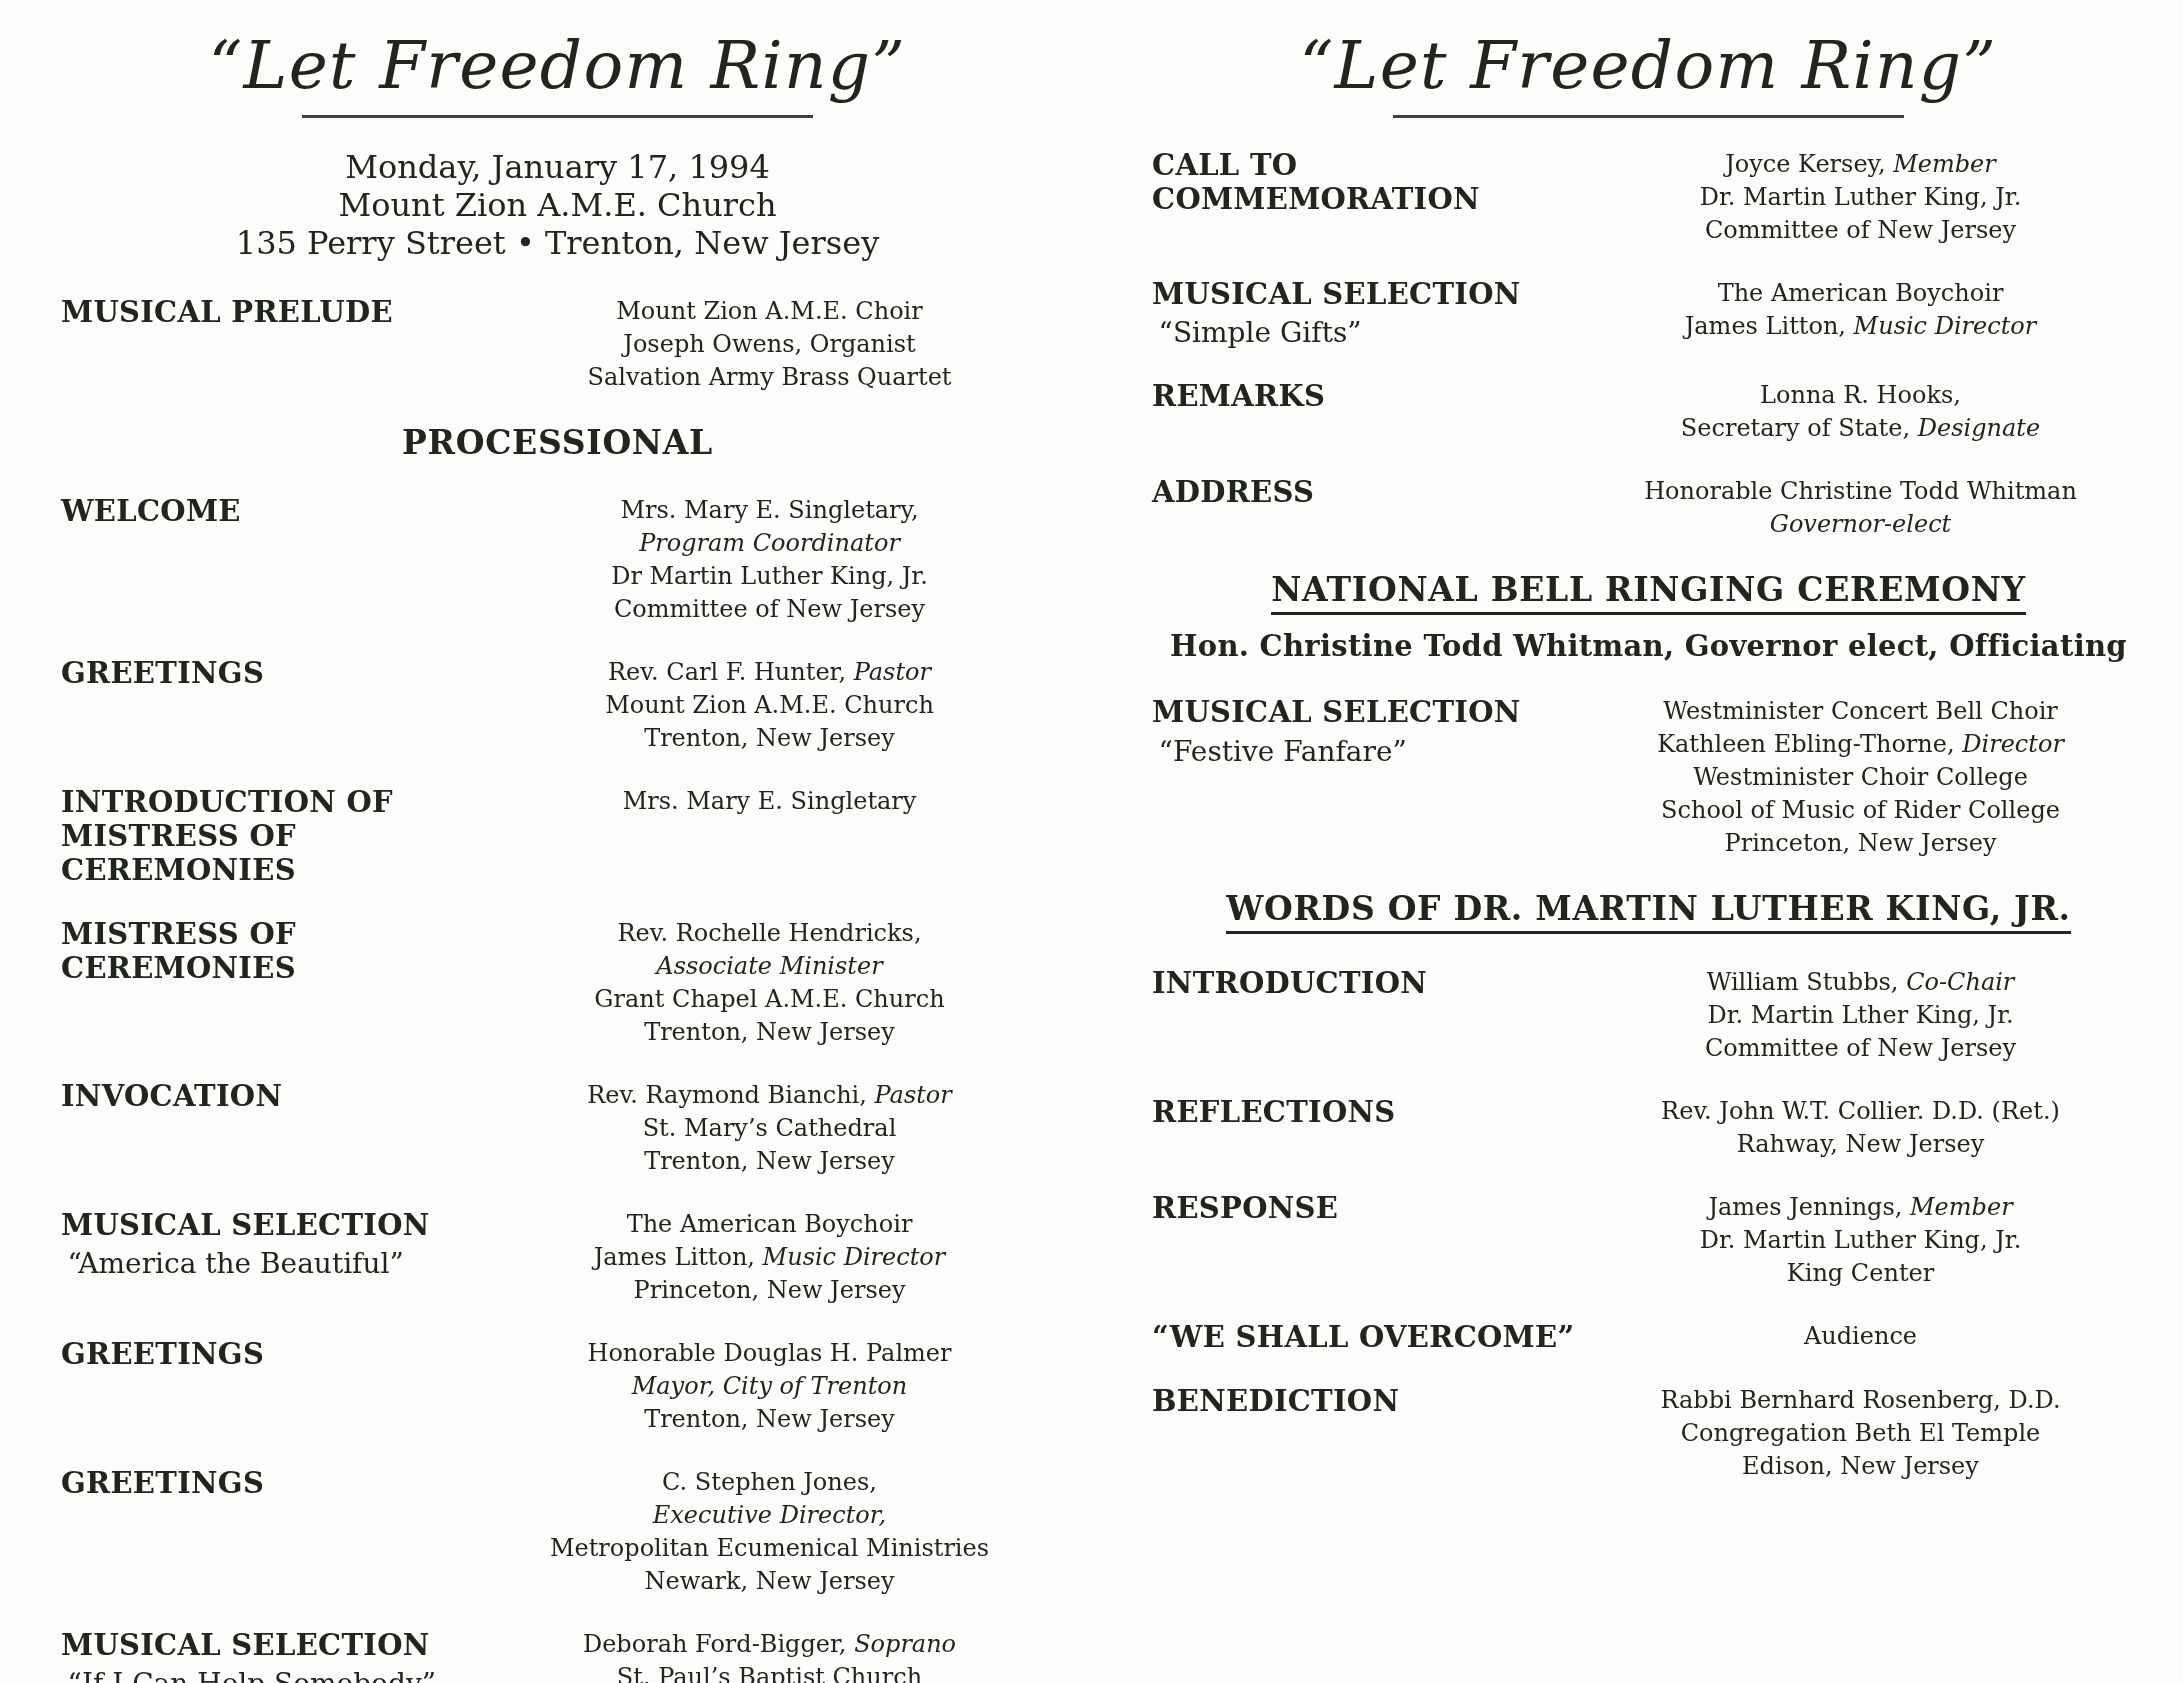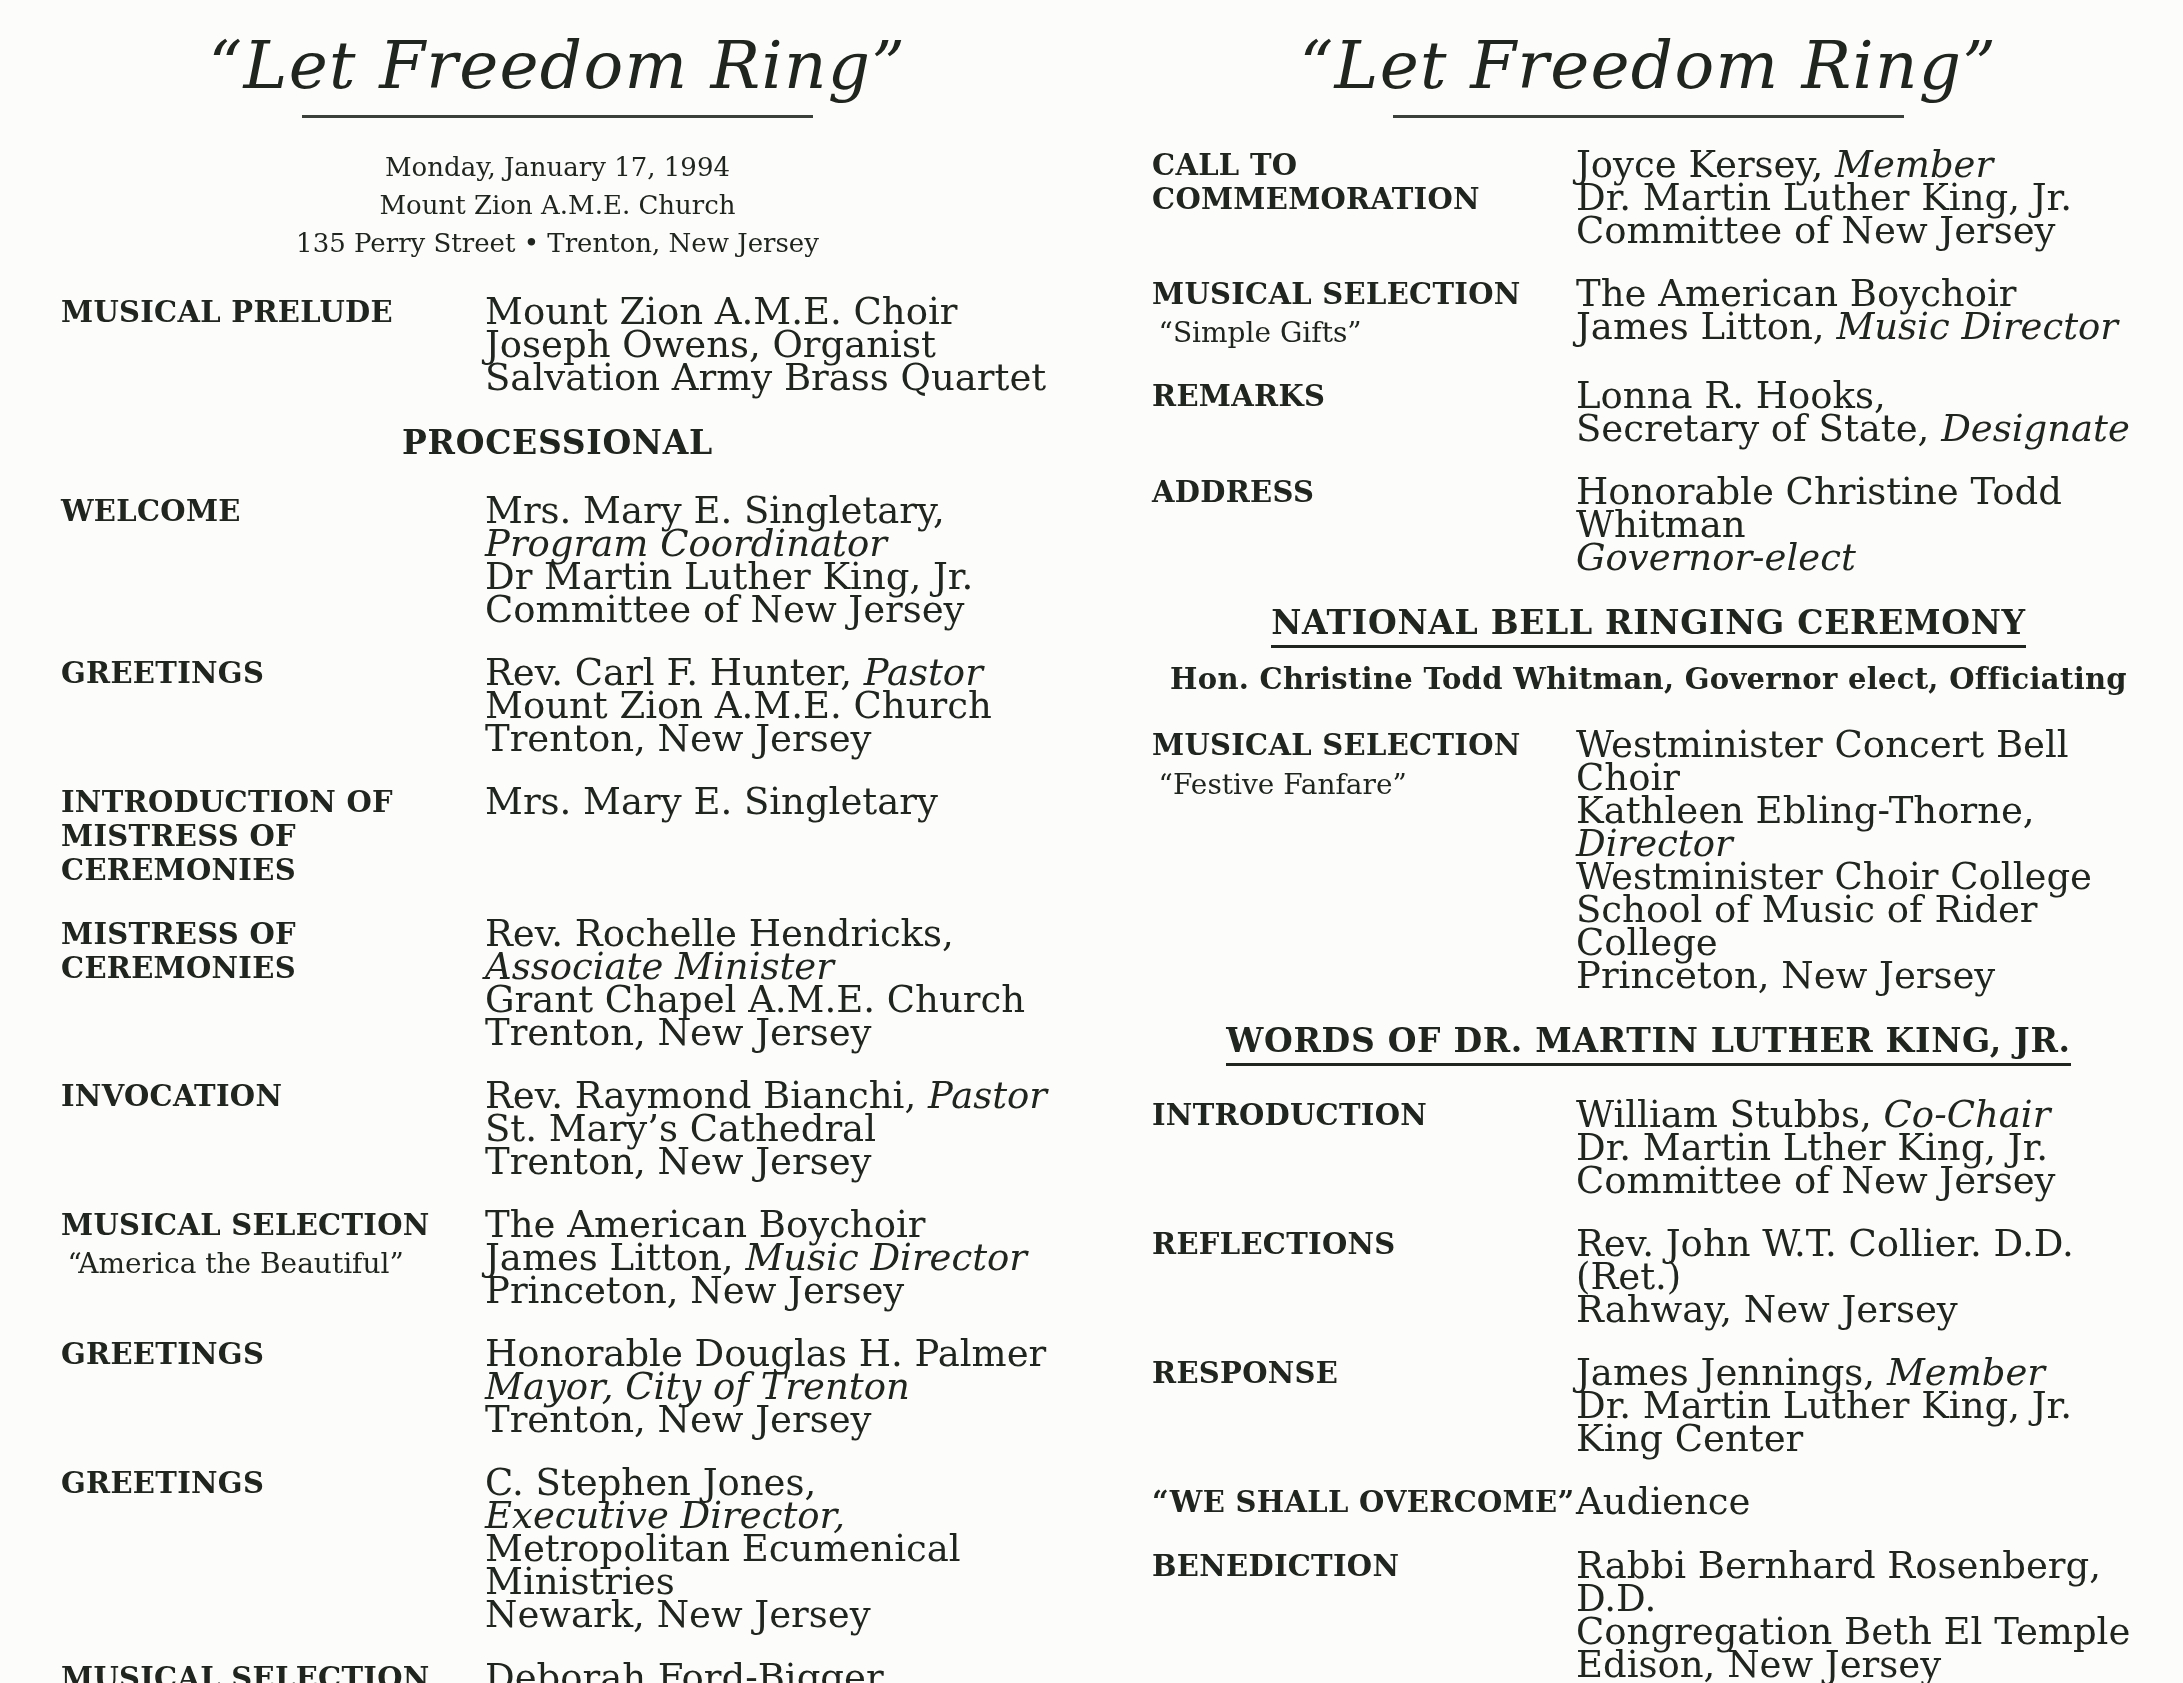--- a/index.html
+++ b/index.html
@@ -27,21 +27,21 @@
     font-weight:500;
     letter-spacing:1.3px;
   }
   .title-rule{
     width:511px;height:2.6px;margin:10.6px auto 0;
     background:#3c403b;
   }
   
   .event-block{
     text-align:center;
-    font-size:26px;line-height:38px;
+    font-size:32px;line-height:38px;
     margin-top:30px;
   }
   
   .items{margin-top:33px;}
   .entry{
     display:flex;
     align-items:flex-start;
     margin-bottom:30px;
   }
   .entry .label{
@@ -52,22 +52,22 @@
   }
   .entry .sublabel{
     font-weight:normal;
     font-size:28px;line-height:33px;
     padding-left:6.6px;
     margin-top:5.3px;
     letter-spacing:0;
   }
   .entry .lines{
     flex:1;
-    text-align:left;
-    font-size:37px;line-height:33px;
+    text-align:center;
+    font-size:24px;line-height:33px;
   }
   .it{font-style:italic;}
   
   .heading{
     text-align:center;
     margin:29px 0 32px;
   }
   .heading .head-text{
     display:inline-block;
     font-weight:bold;

